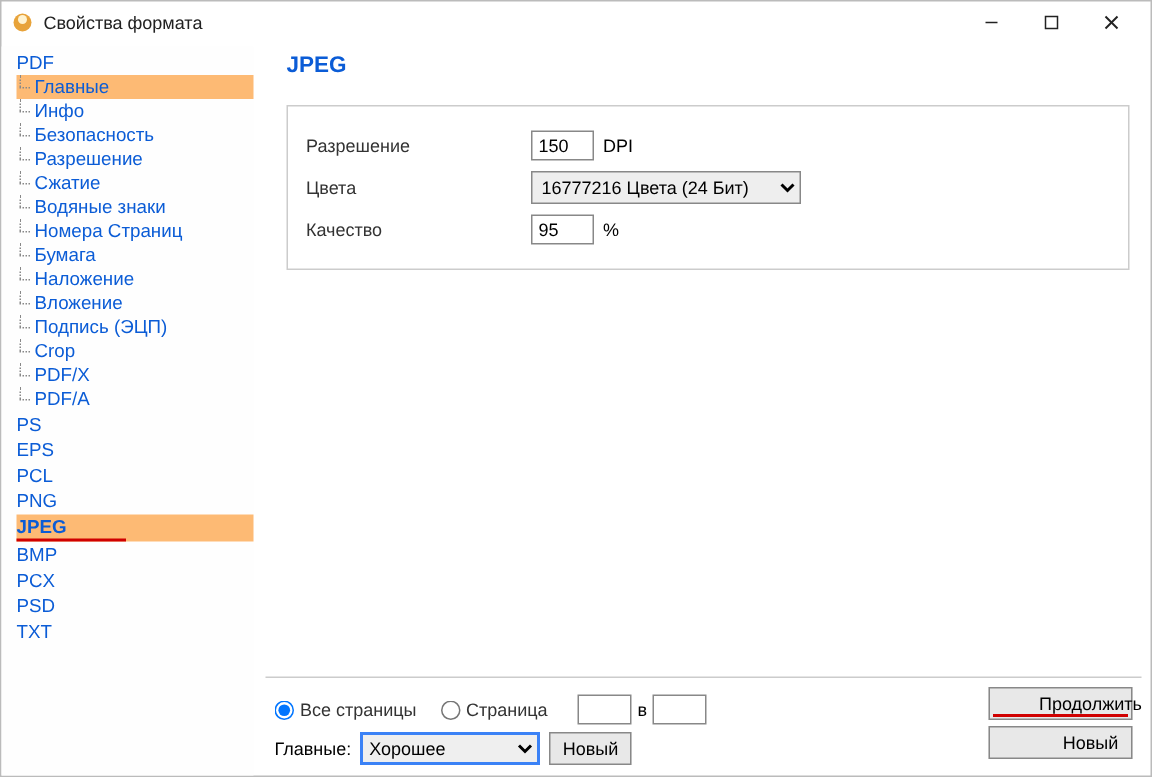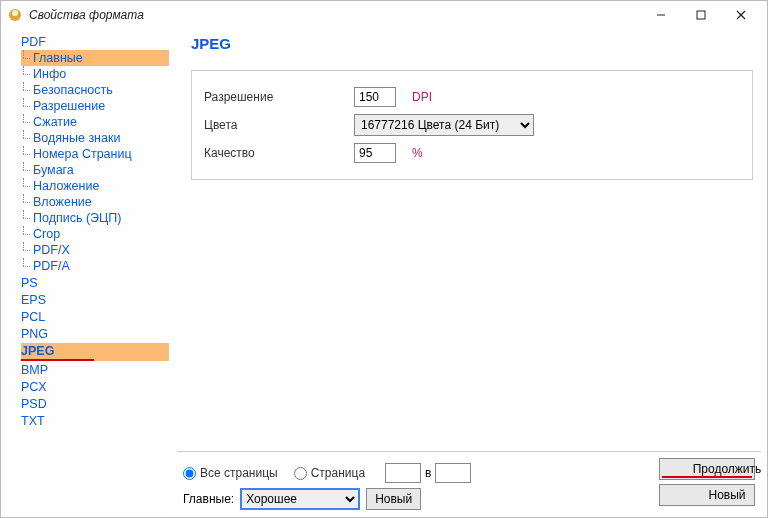--- a/index.html
+++ b/index.html
@@ -1,41 +1,41 @@
 <!DOCTYPE html>
 <html><head>
   <meta charset="utf-8">
   <style>
     * { box-sizing: border-box; margin: 0; padding: 0; }
     html, body { width: 768px; height: 518px; font-family: "Segoe UI", Tahoma, sans-serif; font-size: 12px; background: #fff; overflow: hidden; }
     .window { width: 768px; height: 518px; border: 1px solid #bbb; position: relative; background: #fff; }
-    .titlebar { height: 28px; display: flex; align-items: center; padding: 0 6px; font-style: italic; }
+    .titlebar { height: 28px; display: flex; align-items: center; padding: 0 6px; }
     .titlebar .icon { width: 16px; height: 16px; margin-right: 6px; display: inline-block; }
     .titlebar .title { flex: 1; font-size: 12px; color: #222; }
     .titlebar .ctl { width: 40px; height: 28px; display: flex; align-items: center; justify-content: center; font-family: Arial, sans-serif; font-size: 13px; color: #333; }
     .body { position: absolute; top: 28px; left: 0; right: 0; bottom: 0; }
     .sidebar { position: absolute; left: 0; top: 2px; width: 168px; bottom: 0; background: #fefefe; }
-    .tree { padding: 2px 0 0 20px; }
+    .tree { padding: 2px 0 0 10px; }
     .tree-item { color: #0b5cd6; font-size: 12.5px; line-height: 16px; cursor: default; white-space: nowrap; }
     .tree-item.parent { margin-top: 1px; }
     .tree-sub { position: relative; padding-left: 12px; color: #0b5cd6; font-size: 12.5px; line-height: 16px; }
     .tree-sub::before { content: ""; position: absolute; left: 2px; top: 0; bottom: 8px; border-left: 1px dotted #888; }
     .tree-sub::after { content: ""; position: absolute; left: 2px; top: 8px; width: 7px; border-top: 1px dotted #888; }
     .tree-sub.last::before { bottom: auto; height: 8px; }
     .selected-bg { background: #fdba74; }
     .bold { font-weight: 700; color: #0b5cd6; }
     .redline { border-bottom: 2.5px solid #d00000; display: inline-block; padding-right: 40px; padding-bottom: 0; margin-top: -2px; }
     .content { position: absolute; left: 176px; top: 0; right: 0; bottom: 70px; padding: 6px 14px; }
     .content h1 { font-size: 15px; font-weight: 700; color: #0b5cd6; margin-bottom: 18px; }
     .fieldset { border: 1px solid #ccc; padding: 12px 12px; }
     .row { display: flex; align-items: center; height: 28px; }
     .row .lbl { width: 150px; color: #333; }
     .row input[type="text"].num { width: 42px; height: 20px; border: 1px solid #888; padding: 0 4px; text-align: left; font-size: 12px; }
     .row select { height: 22px; border: 1px solid #888; font-size: 12px; background: #eee; padding: 0 2px; }
-    .row .unit { margin-left: 16px; color: #be185d; }
+    .row .unit { margin-left: 6px; color: #000000; }
     .footer { position: absolute; left: 176px; right: 6px; bottom: 0; height: 66px; border-top: 1px solid #ccc; padding: 8px 6px 6px 6px; }
     .footer .frow { display: flex; align-items: center; height: 26px; }
     .footer .radio { display: flex; align-items: center; margin-right: 16px; }
     .footer .radio input { margin-right: 4px; }
     .footer input.tiny { width: 36px; height: 20px; border: 1px solid #888; margin: 0 4px; }
     .footer .btncol { position: absolute; right: 6px; top: 6px; width: 96px; }
     .footer .btn { width: 96px; height: 22px; border: 1px solid #888; background: #e8e8e8; font-size: 12px; display: flex; align-items: center; justify-content: center; margin-bottom: 4px; position: relative; padding-left: 40px; }
     .footer .btn.redunder::after { content: ""; position: absolute; left: 2px; right: 2px; bottom: 1px; height: 2.5px; background: #d00000; }
     .footer select.prof { height: 22px; width: 120px; border: 2px solid #3b82f6; margin: 0 6px; font-size: 12px; }
     .footer .smallbtn { height: 22px; border: 1px solid #888; background: #e8e8e8; font-size: 12px; padding: 0 8px; }

